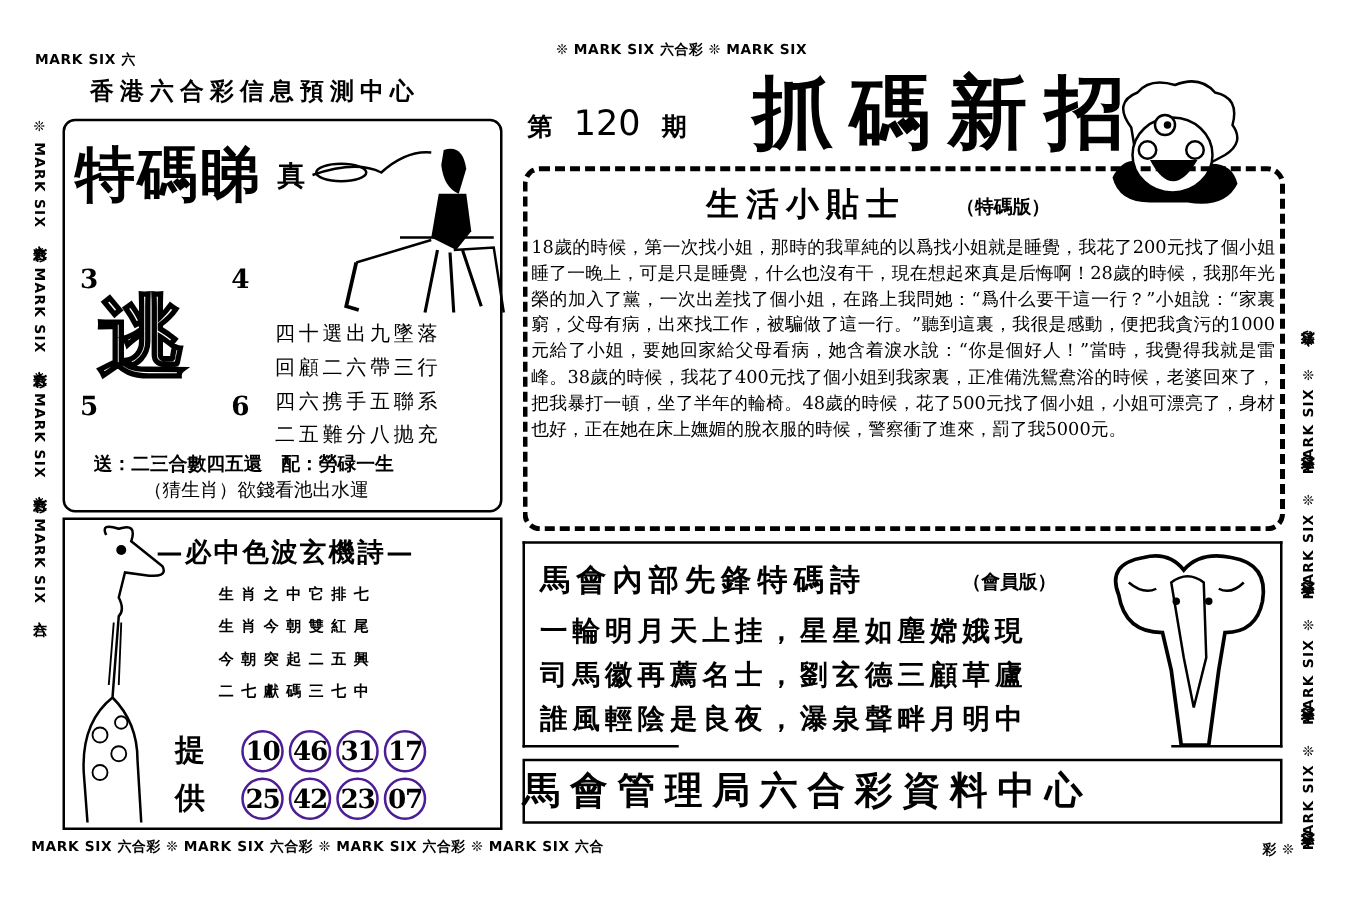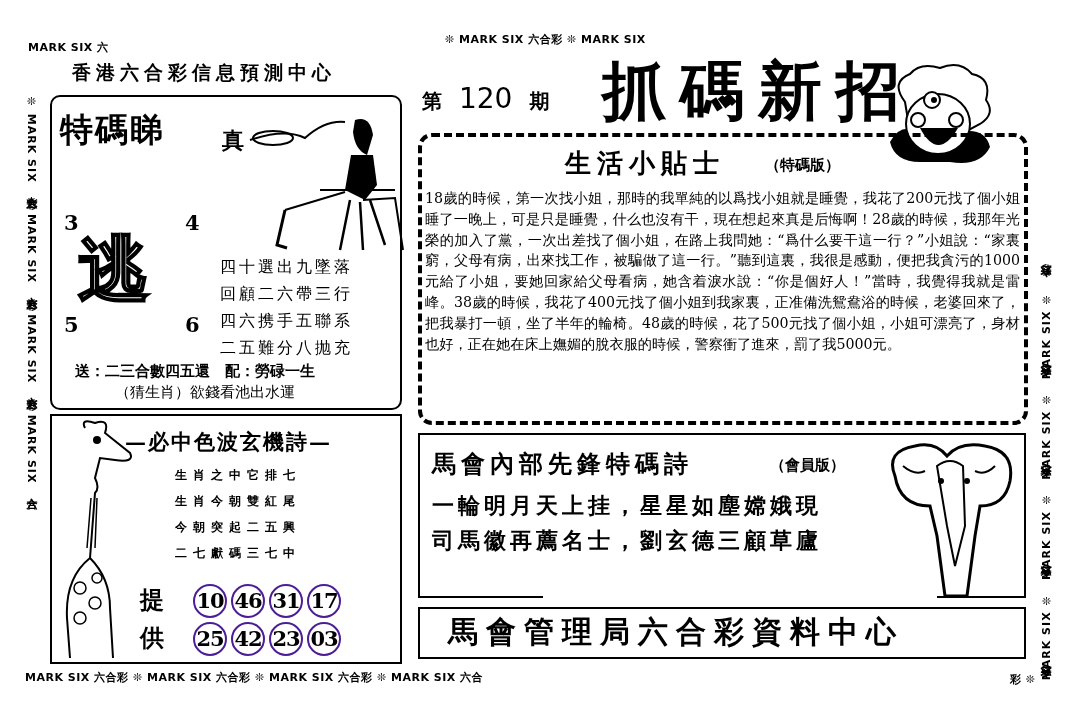--- a/index.html
+++ b/index.html
@@ -42,21 +42,21 @@
   <path d="M10 80 Q20 60 40 70 L80 70 Q105 65 110 85 Q100 105 70 100 L40 100 Q15 100 10 80Z" fill="#000"></path>
   <ellipse cx="58" cy="62" rx="32" ry="30" fill="#fff" stroke="#000" stroke-width="2"></ellipse>
   <circle cx="52" cy="38" r="8" fill="#fff" stroke="#000" stroke-width="2"></circle>
   <circle cx="54" cy="38" r="3" fill="#000"></circle>
   <circle cx="38" cy="58" r="7" fill="#fff" stroke="#000" stroke-width="2"></circle>
   <circle cx="76" cy="58" r="7" fill="#fff" stroke="#000" stroke-width="2"></circle>
   <path d="M40 66 Q58 100 78 66 Z" fill="#000"></path>
 </svg>
 
 <div class="box" style="left:50px;top:95px;width:352px;height:315px;"></div>
-<div class="abs brush" style="left:60px;top:108px;font-size:33px;letter-spacing:2px;">特碼睇</div>
+<div class="abs brush" style="left:60px;top:108px;font-size:48px;letter-spacing:2px;">特碼睇</div>
 <div class="abs brush" style="left:222px;top:126px;font-size:22px;">真</div>
 <svg class="abs" style="left:245px;top:110px;" width="160" height="150" viewBox="0 0 160 150">
   <path d="M5 30 Q40 18 60 28 Q80 10 100 12" fill="none" stroke="#000" stroke-width="2"></path>
   <ellipse cx="28" cy="28" rx="20" ry="7" fill="none" stroke="#000" stroke-width="2"></ellipse>
   <path d="M110 10 Q125 5 128 25 L122 45 Q110 40 108 22 Z" fill="#000"></path>
   <path d="M106 45 L128 45 L132 75 L120 90 L100 80 Z" fill="#000"></path>
   <path d="M75 80 L150 80 M40 100 L100 82 M118 90 L150 88 L158 140" fill="none" stroke="#000" stroke-width="2"></path>
   <path d="M105 90 L95 140 M115 92 L118 140 M125 90 L140 135" fill="none" stroke="#000" stroke-width="2.5"></path>
   <path d="M40 100 L32 135 L42 138" fill="none" stroke="#000" stroke-width="3"></path>
 </svg>
@@ -97,34 +97,35 @@
   <div class="line">生肖今朝雙紅尾</div>
   <div class="line">今朝突起二五興</div>
   <div class="line">二七獻碼三七中</div>
 </div>
 <div class="abs brush" style="left:140px;top:584px;font-size:24px;">提</div>
 <div class="abs brush" style="left:140px;top:622px;font-size:24px;">供</div>
 <div class="abs" style="left:193px;top:584px;white-space:nowrap;">
   <span class="ball">10</span><span class="ball">46</span><span class="ball">31</span><span class="ball">17</span>
 </div>
 <div class="abs" style="left:193px;top:622px;white-space:nowrap;">
-  <span class="ball">25</span><span class="ball">42</span><span class="ball">23</span><span class="ball">03</span>
+  <span class="ball">25</span><span class="ball">42</span><span class="ball">23</span><span class="ball">07</span>
 </div>
 
 <div class="sqbox" style="left:418px;top:433px;width:608px;height:165px;border-bottom:none;"></div>
 <div class="abs" style="left:418px;top:596px;width:125px;border-top:2px solid #000;"></div>
 <div class="abs" style="left:937px;top:596px;width:89px;border-top:2px solid #000;"></div>
 <div class="abs brush" style="left:432px;top:448px;font-size:24px;letter-spacing:5px;">馬會內部先鋒特碼詩</div>
 <div class="abs brush" style="left:770px;top:456px;font-size:15px;">（會員版）</div>
 <div class="abs brush" style="left:432px;top:488px;font-size:22px;letter-spacing:4px;line-height:35px;">
   <div class="line">一輪明月天上挂，星星如塵嫦娥現</div>
   <div class="line">司馬徽再薦名士，劉玄德三顧草廬</div>
+  <div class="line">誰風輕陰是良夜，瀑泉聲畔月明中</div>
 </div>
 <svg class="abs" style="left:875px;top:436px;" width="150" height="162" viewBox="0 0 150 162">
   <path d="M20 40 Q10 15 40 10 Q60 5 72 20 Q85 5 110 10 Q140 15 135 45 Q130 70 105 70 L100 100 L92 160 L70 160 L62 100 L55 70 Q25 70 20 40Z" fill="#fff" stroke="#000" stroke-width="3"></path>
   <path d="M62 30 Q75 20 88 30 L90 90 L80 130 L72 90 Z" fill="none" stroke="#000" stroke-width="2"></path>
   <circle cx="66" cy="45" r="3" fill="#000"></circle>
   <circle cx="92" cy="45" r="3" fill="#000"></circle>
   <path d="M28 30 Q40 40 50 35 M120 30 Q110 40 100 35" fill="none" stroke="#000" stroke-width="2"></path>
 </svg>
 
 <div class="sqbox" style="left:418px;top:607px;width:608px;height:52px;"></div>
-<div class="abs brush" style="left:418px;top:612px;width:516px;text-align:center;font-size:30px;letter-spacing:8px;">馬會管理局六合彩資料中心</div>
+<div class="abs brush" style="left:418px;top:612px;width:516px;font-size:30px;letter-spacing:8px;">馬會管理局六合彩資料中心</div>
 
 </body></html>

